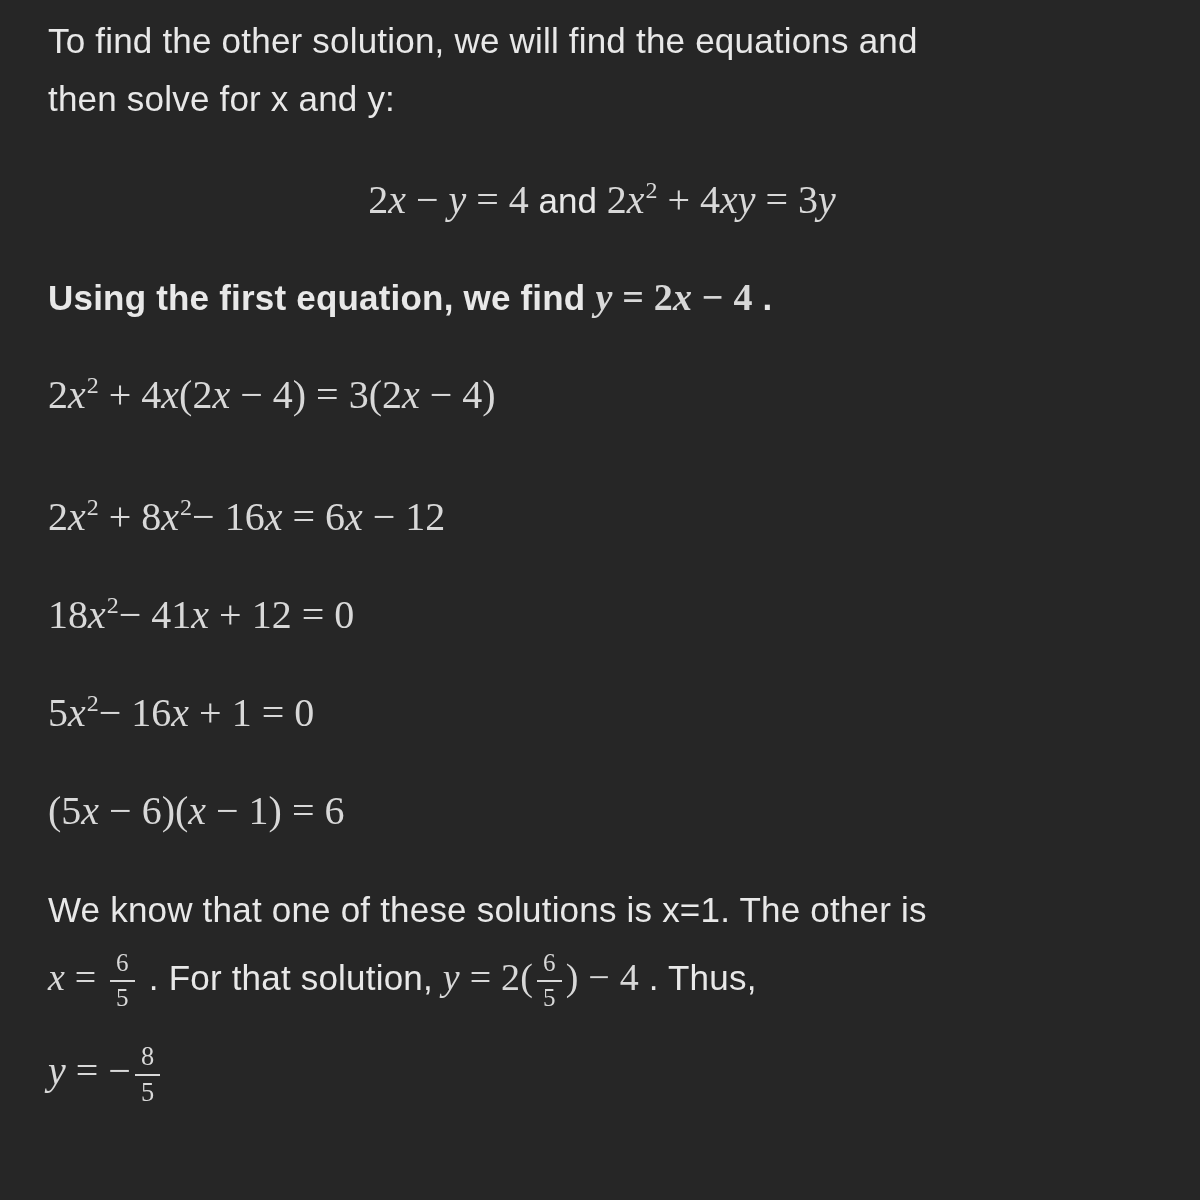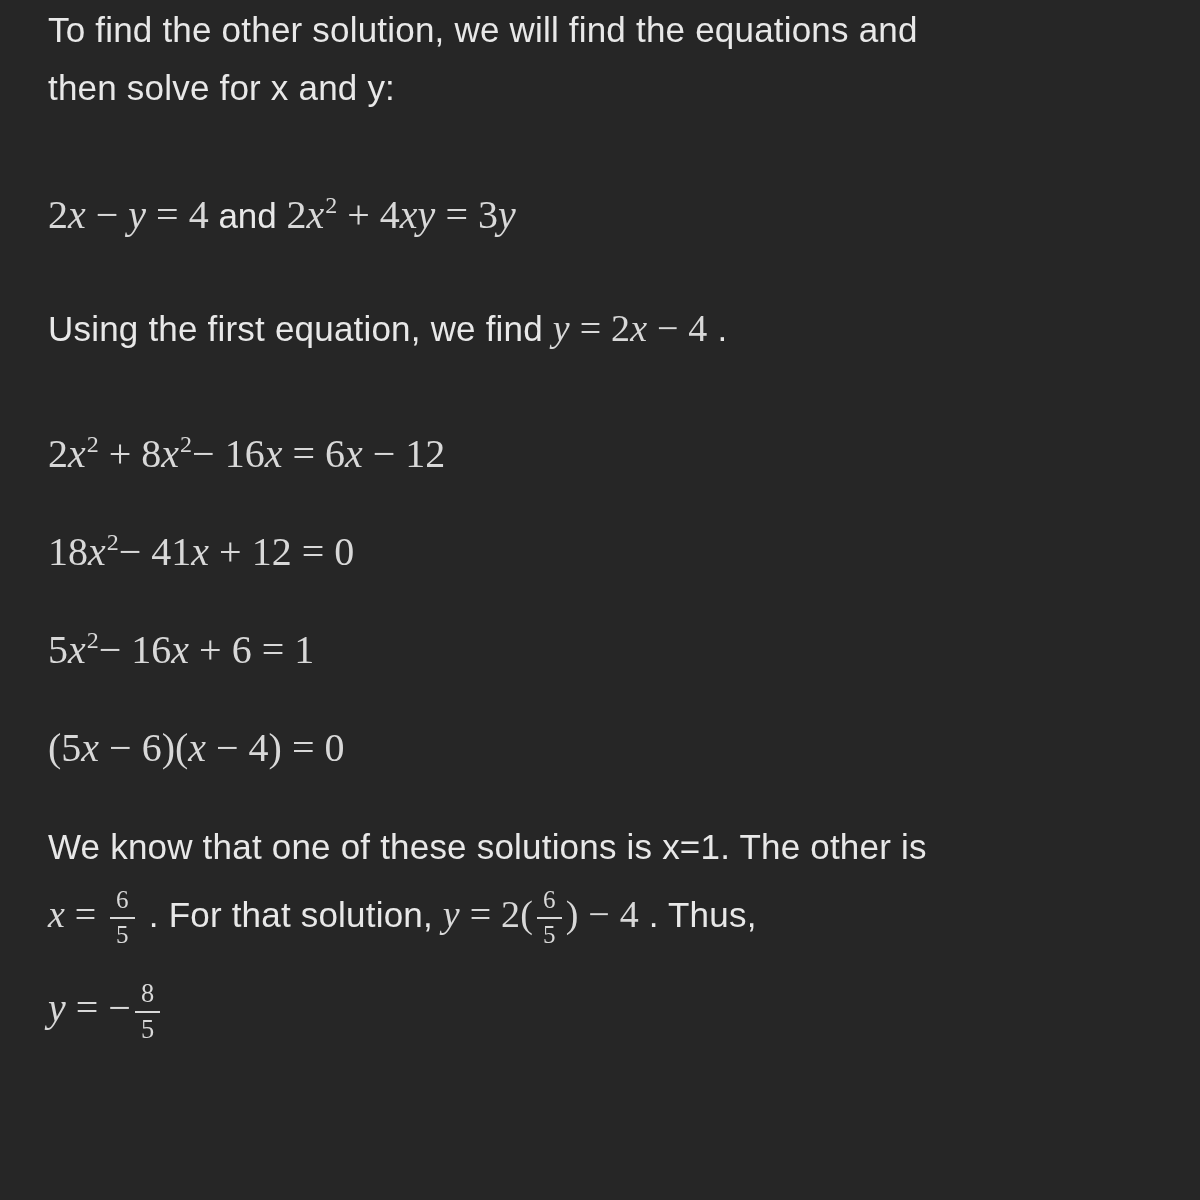--- a/index.html
+++ b/index.html
@@ -7,21 +7,21 @@
     padding: 0;
     background: #262626;
   }
   .page {
     position: relative;
     width: 1200px;
     height: 1200px;
     background: #262626;
     overflow: hidden;
     box-sizing: border-box;
-    padding: 1px 44px 0 48px;
+    padding: 12px 44px 0 48px;
   }
   .prose {
     font-family: "Liberation Sans", sans-serif;
     font-size: 35px;
     line-height: 58px;
     color: #e8e8e8;
     letter-spacing: 0.2px;
   }
   .prose-line { display: block; }
   
@@ -59,22 +59,22 @@
     font-style: normal;
   }
   .frac .num {
     display: block;
     padding: 0 6px 2px;
     border-bottom: 2px solid #d8d8d8;
   }
   .frac .den { display: block; padding-top: 2px; }
   
   .p1 { margin-top: 0; }
-  .eq1 { margin-top: 72px; }
-  .p2 { margin-top: 58px; }
+  .eq1 { margin-top: 46px; text-align: center; }
+  .p2 { margin-top: 42px; font-weight: bold; }
   .eq2 { margin-top: 42px; }
   .eq3 { margin-top: 70px; }
   .eq4 { margin-top: 46px; }
   .eq5 { margin-top: 46px; }
   .eq6 { margin-top: 46px; }
   .p3 { margin-top: 44px; }
   .p3-line2 { line-height: 76px; }
   .eqF { margin-top: 26px; }
 </style>
 </head>
@@ -86,28 +86,29 @@
     <span class="prose-line">To find the other solution, we will find the equations and</span>
     <span class="prose-line">then solve for x and y:</span>
   </div>
 
   <div class="math math-display eq1"><span class="mn">2</span><span class="mi">x</span><span class="mn"> − </span><span class="mi">y</span><span class="mn"> = 4</span><span class="mtext"> and </span><span class="mn">2</span><span class="mi">x</span><span class="msup">2</span><span class="mn"> + 4</span><span class="mi">x</span><span class="mi">y</span><span class="mn"> = 3</span><span class="mi">y</span></div>
 
   <div class="prose p2">
     <span class="prose-line"><span>Using the first equation, we find </span><span class="math inline-math"><span class="mi">y</span><span class="mn"> = 2</span><span class="mi">x</span><span class="mn"> − 4</span></span><span> .</span></span>
   </div>
 
+  <div class="math math-display eq2"><span class="mn">2</span><span class="mi">x</span><span class="msup">2</span><span class="mn"> + 4</span><span class="mi">x</span><span class="mn">(2</span><span class="mi">x</span><span class="mn"> − 4) = 3(2</span><span class="mi">x</span><span class="mn"> − 4)</span></div>
 
   <div class="math math-display eq3"><span class="mn">2</span><span class="mi">x</span><span class="msup">2</span><span class="mn"> + 8</span><span class="mi">x</span><span class="msup">2</span><span class="mn">− 16</span><span class="mi">x</span><span class="mn"> = 6</span><span class="mi">x</span><span class="mn"> − 12</span></div>
 
   <div class="math math-display eq4"><span class="mn">18</span><span class="mi">x</span><span class="msup">2</span><span class="mn">− 41</span><span class="mi">x</span><span class="mn"> + 12 = 0</span></div>
 
-  <div class="math math-display eq5"><span class="mn">5</span><span class="mi">x</span><span class="msup">2</span><span class="mn">− 16</span><span class="mi">x</span><span class="mn"> + 6 = 1</span></div>
+  <div class="math math-display eq5"><span class="mn">5</span><span class="mi">x</span><span class="msup">2</span><span class="mn">− 16</span><span class="mi">x</span><span class="mn"> + 1 = 0</span></div>
 
-  <div class="math math-display eq6"><span class="mn">(5</span><span class="mi">x</span><span class="mn"> − 6)(</span><span class="mi">x</span><span class="mn"> − 4) = 0</span></div>
+  <div class="math math-display eq6"><span class="mn">(5</span><span class="mi">x</span><span class="mn"> − 6)(</span><span class="mi">x</span><span class="mn"> − 1) = 6</span></div>
 
   <div class="prose p3">
     <span class="prose-line">We know that one of these solutions is x=1. The other is</span>
     <span class="prose-line p3-line2"><span class="math inline-math"><span class="mi">x</span><span class="mn"> = </span><span class="frac"><span class="num">6</span><span class="den">5</span></span></span><span> . For that solution, </span><span class="math inline-math"><span class="mi">y</span><span class="mn"> = 2(</span><span class="frac"><span class="num">6</span><span class="den">5</span></span><span class="mn">) − 4</span></span><span> . Thus,</span></span>
   </div>
 
   <div class="math math-display eqF"><span class="mi">y</span><span class="mn"> = −</span><span class="frac"><span class="num">8</span><span class="den">5</span></span></div>
 
 </div>
 

